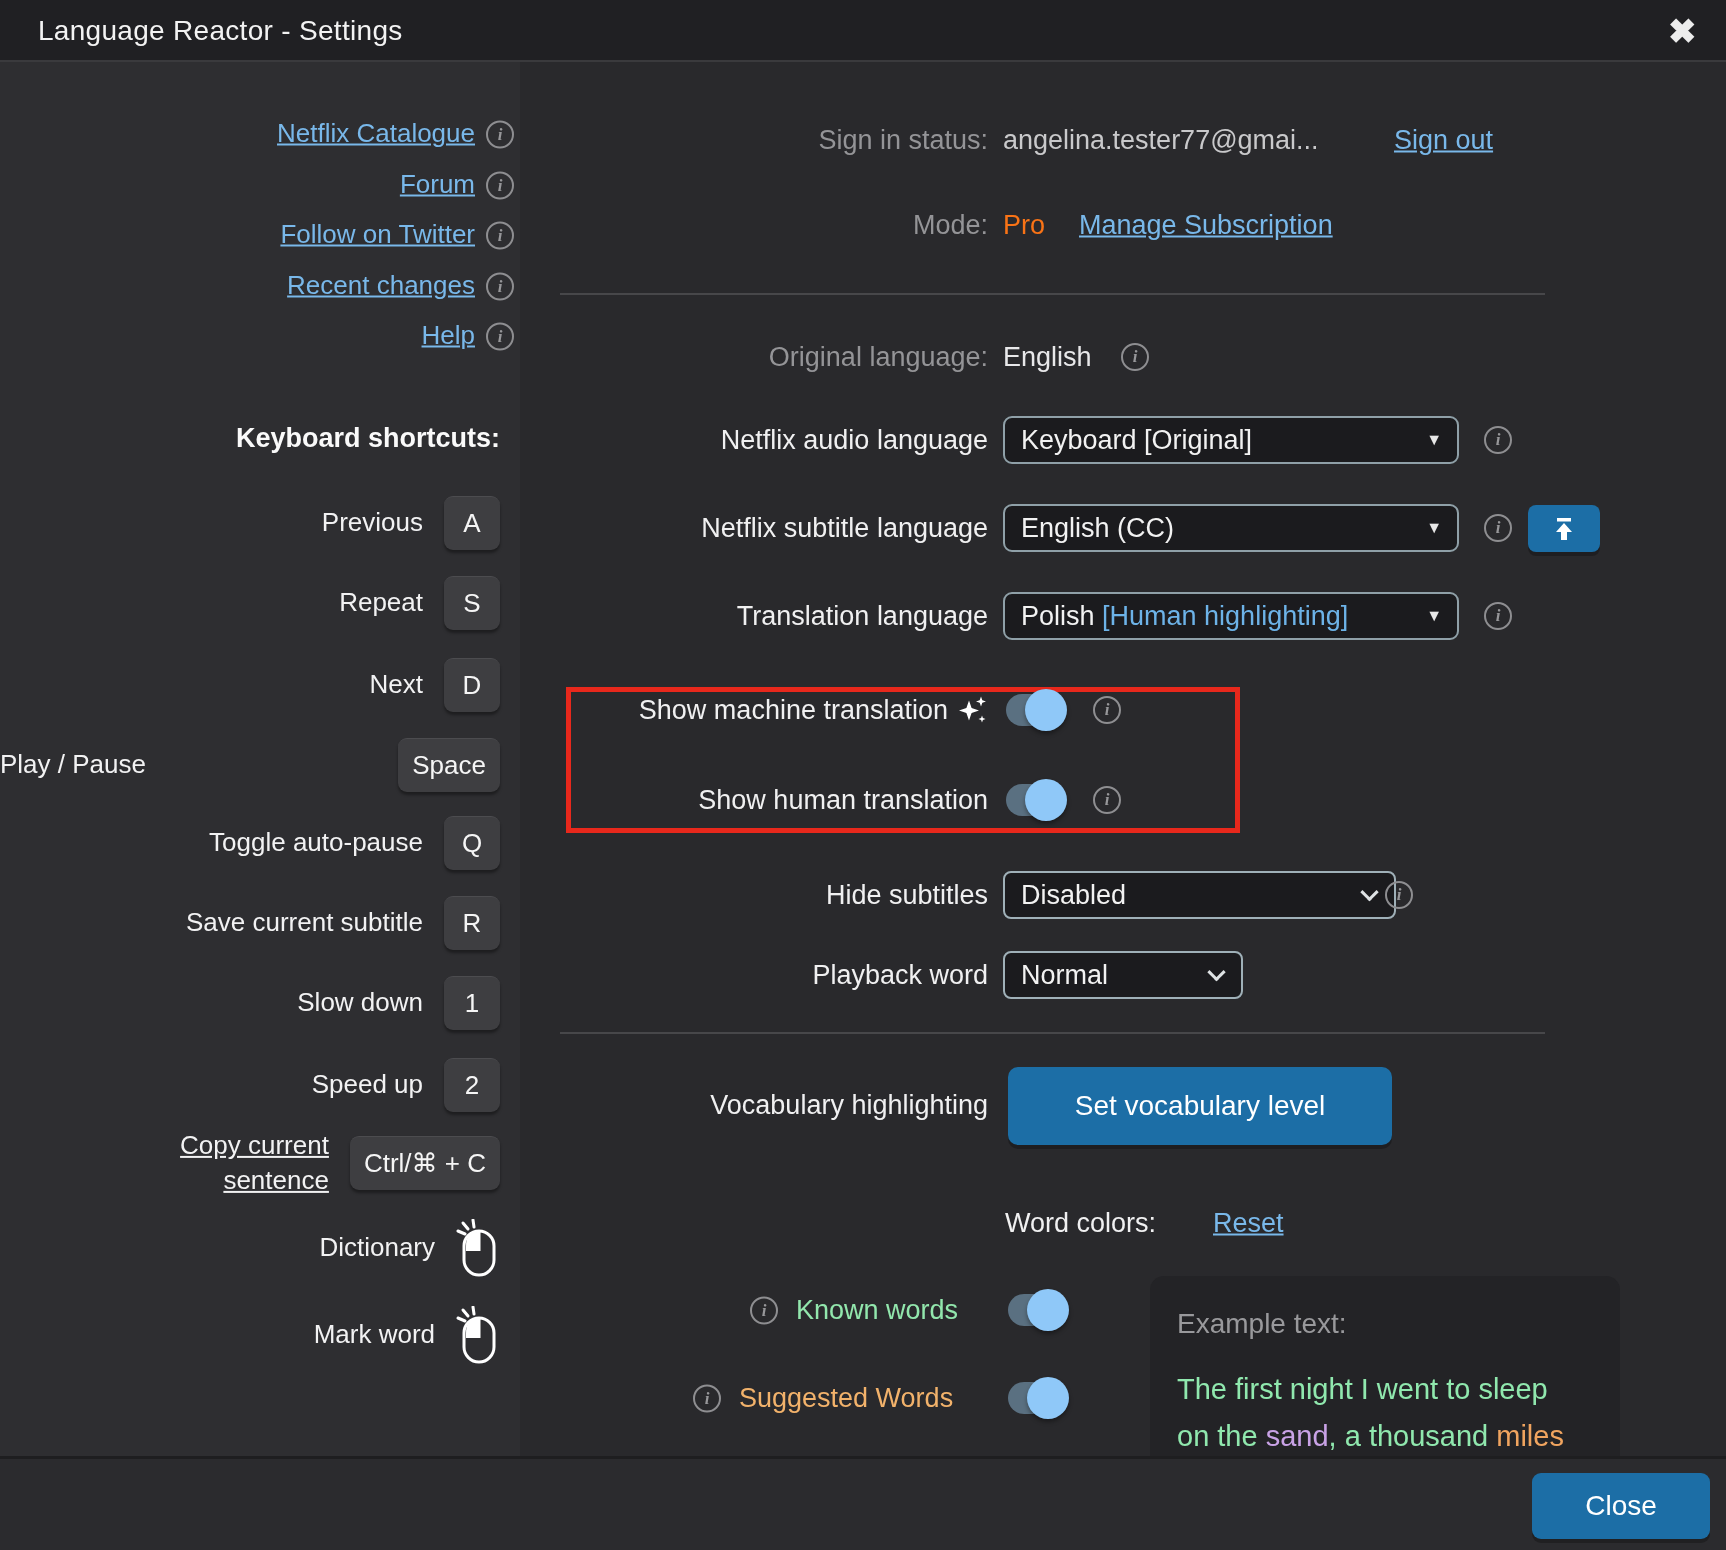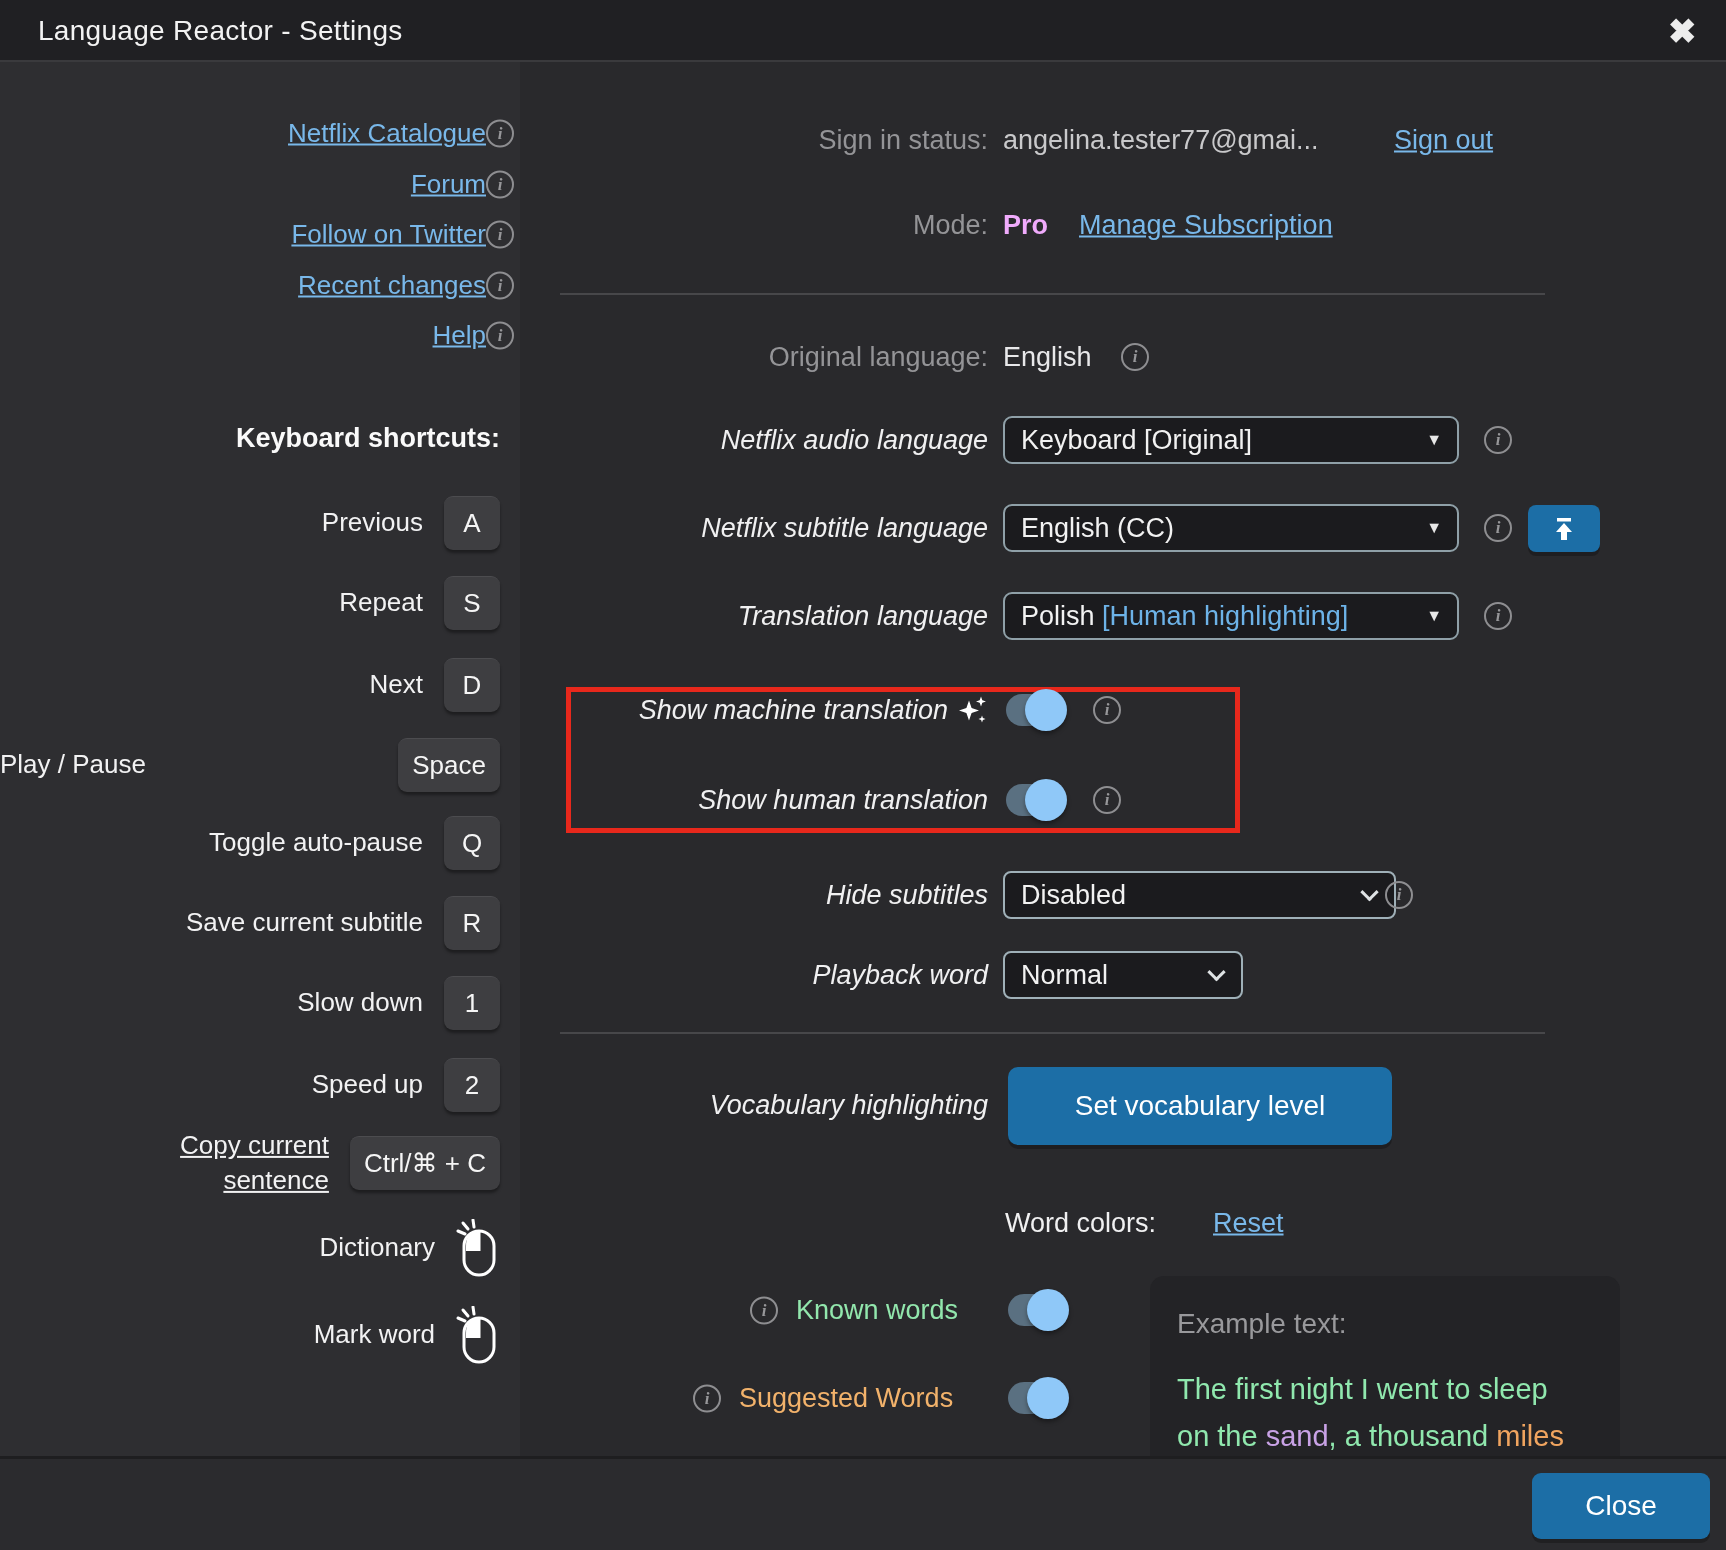--- a/index.html
+++ b/index.html
@@ -12,40 +12,40 @@
               border-bottom:2px solid #3a3a3d; }
   .title { position:absolute; left:38px; top:31px; transform:translateY(-50%);
            font-size:28px; color:#f3f3f3; letter-spacing:.3px; }
   .close-x { position:absolute; left:1668px; top:31px; transform:translateY(-50%);
              font-size:34px; color:#ececec; font-weight:bold; cursor:pointer; line-height:1; }
 
   
   .sidebar { position:absolute; left:0; top:62px; width:520px; height:1394px; background:#2e2e31; }
   .side-row { position:absolute; right:0; width:520px; display:flex; justify-content:flex-end;
               align-items:center; transform:translateY(-50%); }
-  .link-row { padding-right:6px; }
+  .link-row { gap:11px; padding-right:6px;align-items:flex-end; }
   .link { color:#79b8ea; font-size:26px; text-decoration:underline; cursor:pointer; white-space:nowrap; }
   .info { width:28px; height:28px; min-width:28px; border-radius:50%; border:2px solid #8e8e91;
           color:#97979a; font-size:17px; display:flex; align-items:center; justify-content:center;
           font-family:"Liberation Serif", serif; font-style:italic; font-weight:bold; }
   .shortcuts-heading { position:absolute; right:20px; transform:translateY(-50%);
                        font-size:27px; font-weight:bold; color:#fafafa; }
   .sc-row { gap:21px; padding-right:20px; }
   .sc-label { color:#f2f2f3; font-size:26px; text-align:right; line-height:1.35; white-space:pre-line; }
   .sc-label.narrow { max-width:185px;text-decoration:underline; }
   .kbd { background:#3e3e41; border-top:1px solid #4c4c4f; border-radius:9px; height:54px;
          min-width:56px; padding:0 14px; display:flex; align-items:center; justify-content:center;
          color:#f5f5f5; font-size:26px; box-shadow:0 3px 3px rgba(0,0,0,.38); white-space:nowrap; }
   .mouse-ic { width:44px; height:58px; }
 
   
   .glabel { position:absolute; right:738px; transform:translateY(-50%); color:#949497;
             font-size:27px; white-space:nowrap; }
   .wlabel { position:absolute; right:738px; transform:translateY(-50%); color:#f0f0f1;
-            font-size:27px; white-space:nowrap; display:flex; align-items:center; gap:10px;font-style:italic; }
+            font-size:27px; white-space:nowrap; display:flex; align-items:center; gap:10px; }
   .value  { position:absolute; transform:translateY(-50%); font-size:27px; white-space:nowrap; }
   .mlink  { position:absolute; transform:translateY(-50%); font-size:27px; color:#79b8ea;
             text-decoration:underline; cursor:pointer; white-space:nowrap; }
   .hr { position:absolute; left:560px; width:985px; height:0; border-top:2px solid #47474a; }
 
   .dd { position:absolute; left:1003px; width:456px; height:48px; background:#1b1b1e;
         border:2px solid #8fa0a8; border-radius:9px; display:flex; align-items:center;
         padding:0 40px 0 16px; cursor:pointer; }
   .dd-text { color:#f2f2f2; font-size:27px; white-space:nowrap; overflow:hidden; }
   .dd-text .hl { color:#6db3e8; }
@@ -188,21 +188,21 @@
         <line x1="23" y1="13" x2="23" y2="32" stroke="#fff" stroke-width="3"></line>
       </svg>
     </div>
   </div>
 
   <span class="glabel" style="top:140px;">Sign in status:</span>
   <span class="value" style="left:1003px; top:140px; color:#c9c9cb;">angelina.tester77@gmai...</span>
   <span class="mlink" style="left:1394px; top:140px;">Sign out</span>
 
   <span class="glabel" style="top:225px;">Mode:</span>
-  <span class="value" style="left:1003px; top:225px; color:#f0abfc;font-weight:bold;">Pro</span>
+  <span class="value" style="left:1003px; top:225px; color:#f97316;">Pro</span>
   <span class="mlink" style="left:1079px; top:225px;">Manage Subscription</span>
 
   <div class="hr" style="top:293px;"></div>
 
   <span class="glabel" style="top:357px;">Original language:</span>
   <span class="value" style="left:1003px; top:357px; color:#e8e8ea;">English</span>
   <span class="info info-abs" style="left:1121px; top:357px;">i</span>
 
   <span class="wlabel" style="top:440px;">Netflix audio language</span>
   <div class="dd" style="top:416px;">

